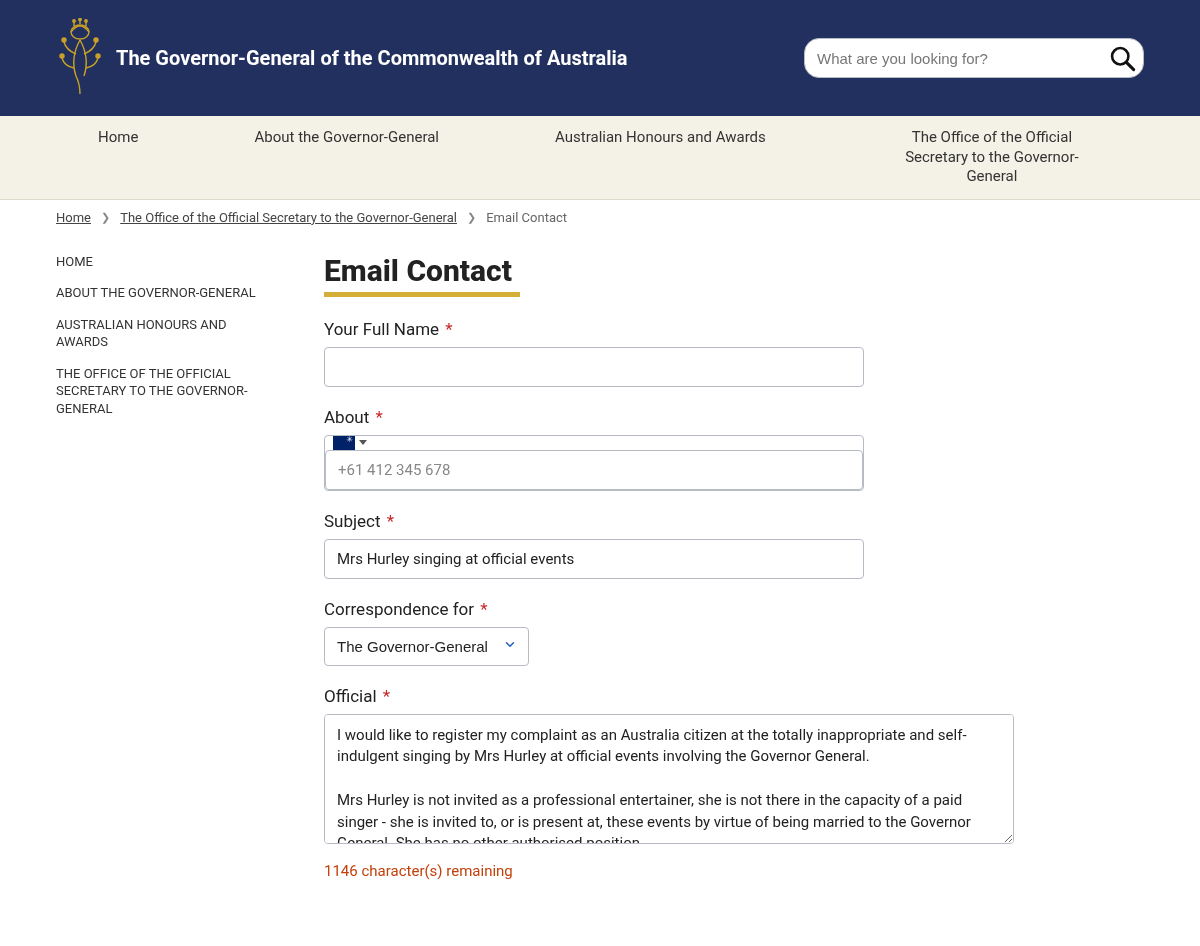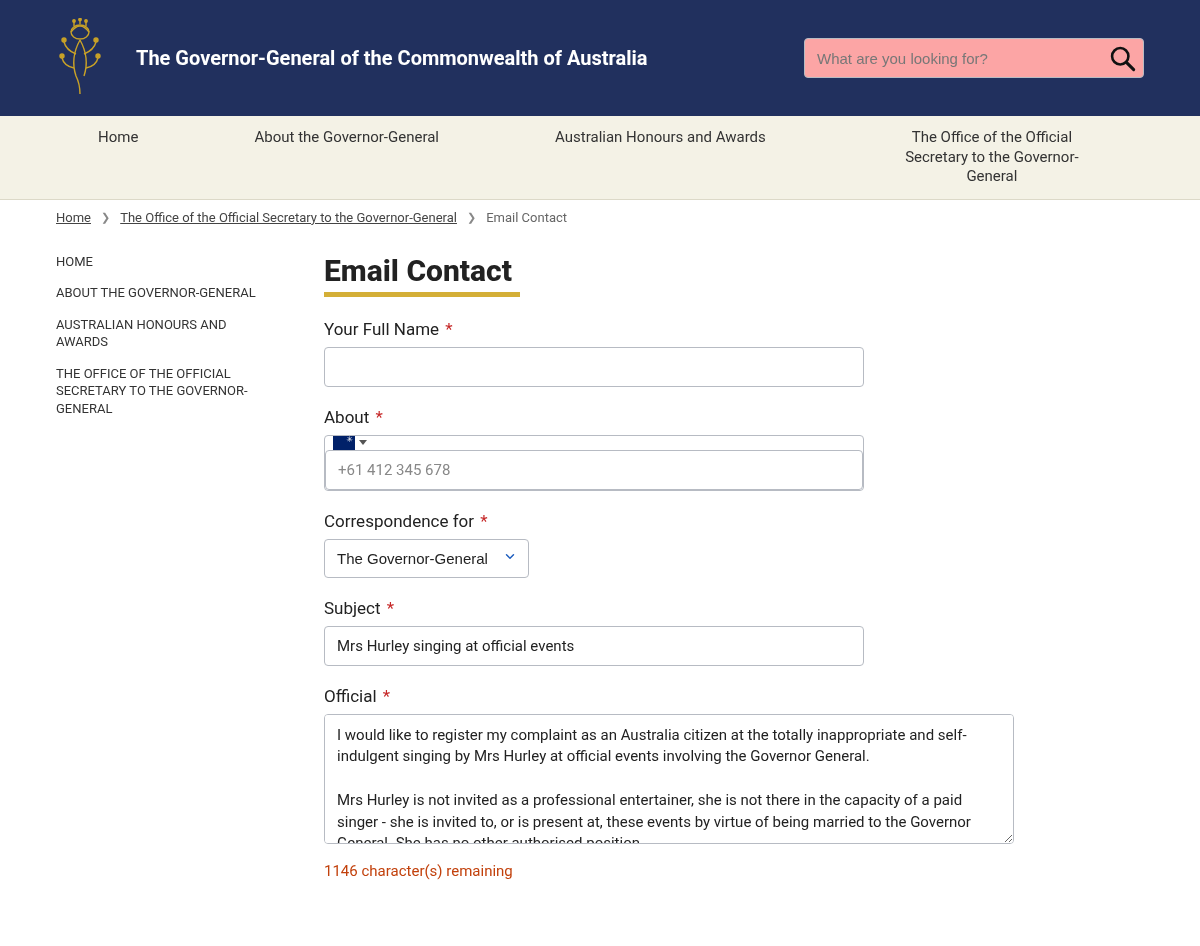--- a/index.html
+++ b/index.html
@@ -7,45 +7,45 @@
     font-family: -apple-system, BlinkMacSystemFont, "Segoe UI", Roboto, Arial, sans-serif;
     background: #fff;
     color: #111;
   }
   .header {
     background: #21305e;
     color: #fff;
     display: flex;
     align-items: center;
     padding: 18px 56px 18px 56px;
-    gap: 32px;
+    gap: 12px;
   }
   .crest {
     width: 48px;
     height: 80px;
     color: #c9a227;
   }
   .site-title {
     font-size: 20px;
     font-weight: 700;
     flex: 1;
   }
   .search-wrap {
     position: relative;
     width: 340px;
   }
   .search-wrap input {
     width: 100%;
     height: 40px;
     border: 1px solid #b7bbc3;
-    border-radius: 4px;
+    border-radius: 15px;
     padding: 0 44px 0 12px;
     font-size: 15px;
     color: #444;
-    background: #fca5a5;
+    background: #ffffff;
   }
   .search-wrap input::placeholder { color: #777; }
   .search-wrap .search-icon {
     position: absolute;
     right: 8px;
     top: 6px;
     width: 28px;
     height: 28px;
     cursor: pointer;
   }
@@ -295,38 +295,38 @@
       <div class="phone-wrap">
         <div class="flag-box">
           <span class="flag"></span>
           <span class="caret"></span>
         </div>
         <input type="text" placeholder="+61 412 345 678" style="">
       </div>
     </div>
 
     <div class="field">
+      <label><span>Subject</span> <span class="req">*</span></label>
+      <input type="text" value="Mrs Hurley singing at official events" style="">
+    </div>
+
+    <div class="field">
       <label><span>Correspondence for</span> <span class="req">*</span></label>
       <div class="select-wrap">
         <select>
           <option>The Governor-General</option>
         </select>
         <span class="chev">
           <svg width="14" height="14" viewBox="0 0 24 24">
               <path d="M6 9l6 6 6-6" fill="none" stroke="#1f5fbf" stroke-width="2.5" stroke-linecap="round" stroke-linejoin="round"></path>
             </svg>
         </span>
       </div>
     </div>
 
-    <div class="field">
-      <label><span>Subject</span> <span class="req">*</span></label>
-      <input type="text" value="Mrs Hurley singing at official events" style="">
-    </div>
-
     <div class="field" style="margin-bottom:6px;">
       <label><span>Official</span> <span class="req">*</span></label>
       <textarea style="">I would like to register my complaint as an Australia citizen at the totally inappropriate and self-indulgent singing by Mrs Hurley at official events involving the Governor General.
 
 Mrs Hurley is not invited as a professional entertainer, she is not there in the capacity of a paid singer - she is invited to, or is present at, these events by virtue of being married to the Governor General. She has no other authorised position.</textarea>
     </div>
 
     <div class="helper">1146 character(s) remaining</div>
     <div class="helper">
       

